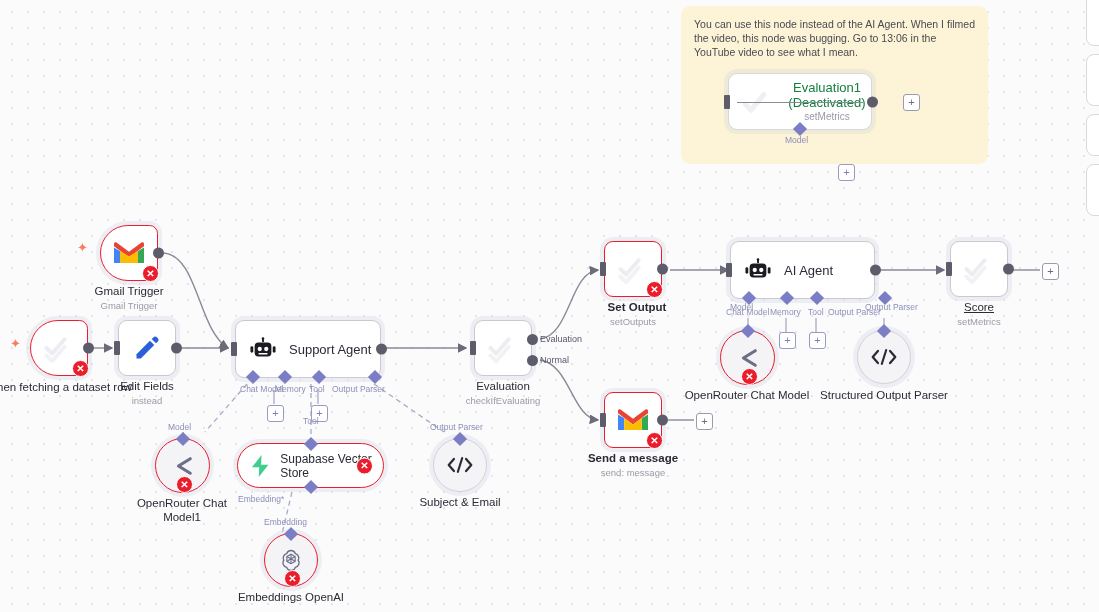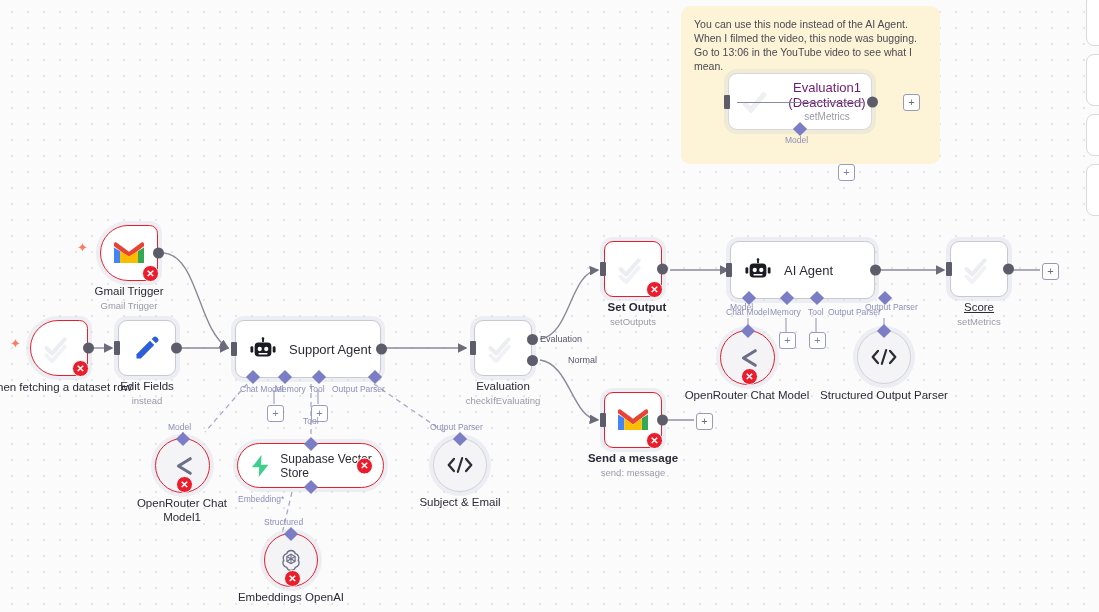--- a/index.html
+++ b/index.html
@@ -62,21 +62,21 @@
     position:absolute;left:50%;transform:translateX(-50%);
     text-align:center;white-space:nowrap;
     font-size:11.5px;color:#2b2b36;font-weight:400;
   }
   .nlabel.wrap{white-space:normal;width:150px;line-height:14px;}
   .nsub{
     position:absolute;left:50%;transform:translateX(-50%);
     text-align:center;white-space:nowrap;
     font-size:9.5px;color:#9a9aa6;
   }
-  .ntitle{font-size:13px;color:#701a75;}
+  .ntitle{font-size:13px;color:#15803d;}
 
   
   .badge{
     position:absolute;width:15px;height:15px;border-radius:50%;
     background:#ea1d2c;color:#fff;
     display:flex;align-items:center;justify-content:center;
     font-size:10px;line-height:1;font-weight:700;
     right:-2px;bottom:-2px;
     border:1.5px solid #fff;
   }
@@ -173,21 +173,21 @@
     <path d="M183,432 L183,440"></path>
     <path d="M274,390 L274,404"></path>
     <path d="M318,390 L318,404"></path>
     <path d="M748,318 L748,330"></path>
     <path d="M786,318 L786,332"></path>
     <path d="M816,318 L816,332"></path>
     <path d="M884,318 L884,330"></path>
   </g>
 </svg>
 
-<div class="sticky" style="left:681px;top:6px;width:259px;height:158px;">
+<div class="sticky" style="left:681px;top:6px;width:307px;height:158px;">
   <div class="sticky-text">You can use this node instead of the AI Agent. When I filmed the video, this node was bugging. Go to 13:06 in the YouTube video to see what I mean.</div>
 </div>
 
 <div class="edgepanel" style="left:1086px;top:-6px;width:30px;height:52px;"></div>
 <div class="edgepanel" style="left:1086px;top:54px;width:30px;height:52px;"></div>
 <div class="edgepanel" style="left:1086px;top:114px;width:30px;height:42px;"></div>
 <div class="edgepanel" style="left:1086px;top:164px;width:30px;height:52px;"></div>
 
 <div class="node" style="left:728px;top:73px;">
   <div class="nbox" style="width:144px;height:57px;background:#fff;border-color:#d7d7de;box-shadow:0 0 0 4px rgba(230,228,214,.6);">
@@ -290,21 +290,21 @@
   <div class="nbox" style="width:58px;height:56px;">
     <div class="port-in"></div>
     <svg class="ic chk" width="34" height="30" viewBox="0 0 24 24">
       <path d="M2 12l4.5 4.5 10-11.5" stroke="#c3c6d2" stroke-width="3.2" fill="none" stroke-linecap="round" stroke-linejoin="round"></path>
       <path d="M2 18l4.5 4.5 10-11.5" stroke="#d4d7df" stroke-width="3.2" fill="none" stroke-linecap="round" stroke-linejoin="round"></path>
     </svg>
     <div class="port-out2" style="top:13px;"></div>
     <div class="port-out2" style="top:34px;"></div>
   </div>
   <div class="olabel" style="left:66px;top:14px;">Evaluation</div>
-  <div class="olabel" style="left:66px;top:35px;margin-left:28px;">Normal</div>
+  <div class="olabel" style="left:66px;top:35px;">Normal</div>
   <div class="nlabel" style="left:29px;top:60px;">Evaluation</div>
   <div class="nsub" style="left:29px;top:75px;">checkIfEvaluating</div>
 </div>
 
 <div class="node" style="left:604px;top:241px;">
   <div class="nbox err" style="width:58px;height:56px;">
     <div class="port-in"></div>
     <svg class="ic chk" width="34" height="30" viewBox="0 0 24 24">
       <path d="M2 12l4.5 4.5 10-11.5" stroke="#c3c6d2" stroke-width="3.2" fill="none" stroke-linecap="round" stroke-linejoin="round"></path>
       <path d="M2 18l4.5 4.5 10-11.5" stroke="#d4d7df" stroke-width="3.2" fill="none" stroke-linecap="round" stroke-linejoin="round"></path>
@@ -420,21 +420,21 @@
   <div class="nbox round err" style="width:54px;height:54px;">
     <svg width="26" height="26" viewBox="0 0 24 24" class="ic">
       <path d="M12 3.2 a4.2 4.2 0 0 1 4 2.9 4.2 4.2 0 0 1 2.7 6.1 4.2 4.2 0 0 1-2.7 6.6 4.2 4.2 0 0 1-8 0 4.2 4.2 0 0 1-2.7-6.6 4.2 4.2 0 0 1 2.7-6.1 4.2 4.2 0 0 1 4-2.9z" fill="none" stroke="#6b6f88" stroke-width="1.3"></path>
       <path d="M12 6.6 L15.8 8.8 L15.8 13.2 L12 15.4 L8.2 13.2 L8.2 8.8 Z" fill="none" stroke="#6b6f88" stroke-width="1.1"></path>
       <path d="M12 6.6 L12 15.4 M8.2 8.8 L15.8 13.2 M15.8 8.8 L8.2 13.2" stroke="#6b6f88" stroke-width="1"></path>
     </svg>
     <div class="badge" style="right:16px;bottom:-1px;">✕</div>
     <div class="port-diamond top"></div>
   </div>
   <div class="nlabel" style="left:27px;top:58px;">Embeddings OpenAI</div>
-  <div class="plabel" style="left:0px;top:-16px;">Structured</div>
+  <div class="plabel" style="left:0px;top:-16px;">Embedding</div>
 </div>
 
 <div class="node" style="left:720px;top:330px;">
   <div class="nbox round err" style="width:55px;height:55px;">
     <svg width="26" height="20" viewBox="0 0 28 22" class="ic">
       <path d="M22 3 L9 11 L22 19" stroke="#6b6f88" stroke-width="3.4" fill="none" stroke-linecap="round" stroke-linejoin="round"></path>
     </svg>
     <div class="badge" style="right:16px;bottom:-1px;">✕</div>
     <div class="port-diamond top"></div>
   </div>

